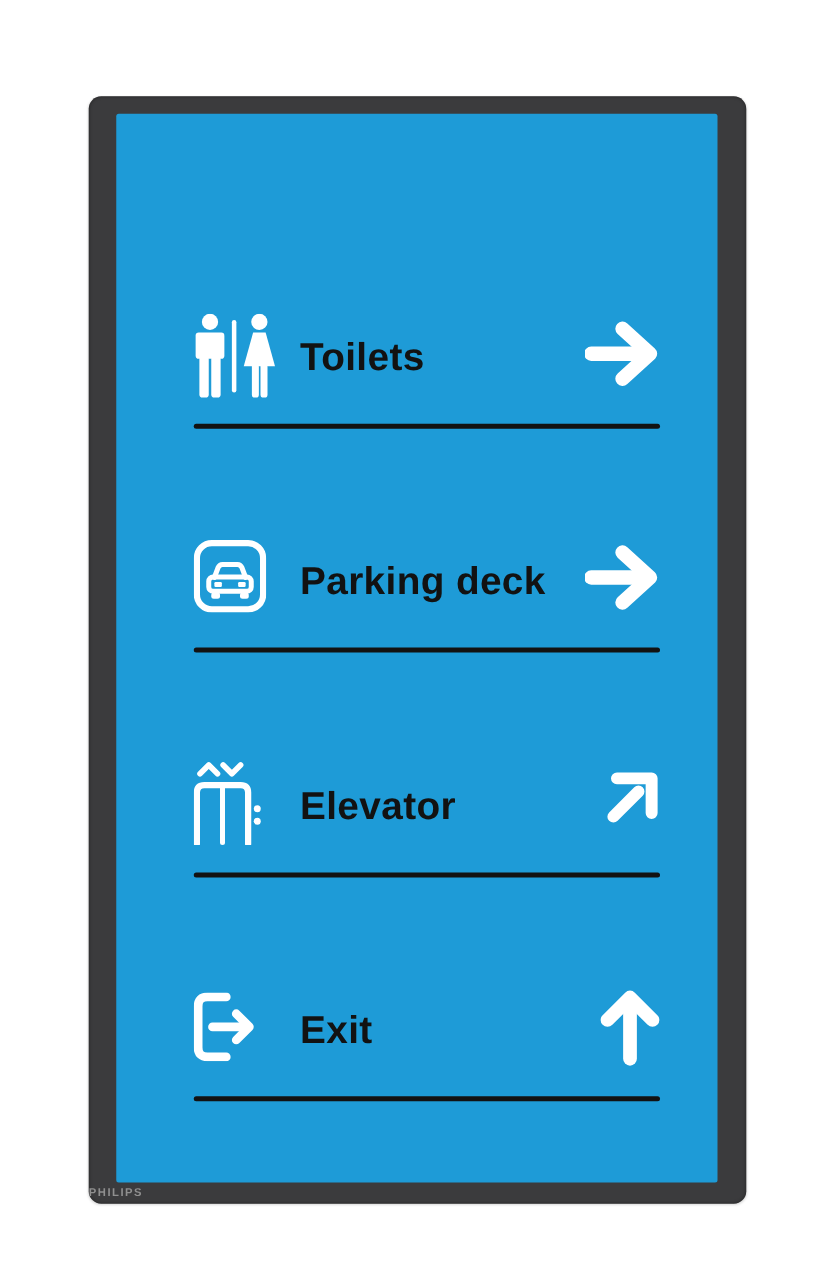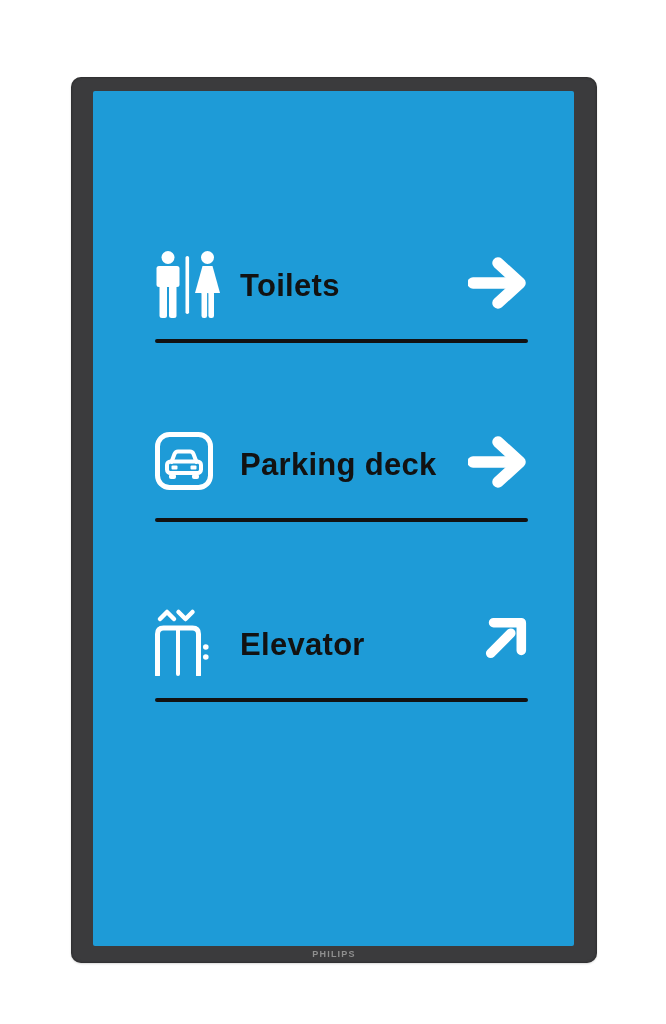--- a/index.html
+++ b/index.html
@@ -10,21 +10,21 @@
     position:absolute;left:71px;top:77px;width:526px;height:886px;
     background:var(--bezel,#3b3b3d);border-radius:10px;
     box-shadow:inset 0 0 3px rgba(0,0,0,.45), 0 1px 2px rgba(0,0,0,.15);
   }
   .screen{
     position:absolute;left:22px;top:14px;width:481px;height:855px;
     background:var(--screen-blue,#1e9bd7);border-radius:2px;
   }
   .brand{
     position:absolute;left:0;right:0;bottom:3px;height:12px;
-    text-align:center;color:var(--brand-gray,#8f8f8f);
+    text-align:left;color:var(--brand-gray,#8f8f8f);
     font-size:9px;font-weight:bold;letter-spacing:1.2px;line-height:12px;
   }
 
   .row{position:absolute;left:62px;width:373px;height:100px;}
   .row-toilets{top:152px;}
   .row-parking{top:331px;}
   .row-elevator{top:511px;}
   .row-exit{top:690px;}
 
   .divider{position:absolute;left:0;right:0;bottom:0;height:4px;
@@ -119,17 +119,36 @@
           <div class="arrow-box">
             <svg width="60" height="54" viewBox="0 0 60 54" fill="none" stroke="#ffffff" stroke-width="11.5" stroke-linecap="round" stroke-linejoin="round">
               <path d="M5 27 H45"></path>
                 <path d="M30 7 L52 27 L30 47"></path>
             </svg>
           </div>
         </div>
         <div class="divider"></div>
       </div>
 
+      <div class="row row-exit">
+        <div class="content">
+          <div class="icon-box">
+            <svg width="56" height="55" viewBox="0 0 56 55" fill="none" stroke="#ffffff" stroke-width="7" stroke-linecap="round" stroke-linejoin="round">
+              <path d="M26 3.5 H11 Q3.5 3.5 3.5 11 V44 Q3.5 51.5 11 51.5 H26"></path>
+              <path d="M15 27.5 H43"></path>
+              <path d="M34 17 L44.5 27.5 L34 38"></path>
+            </svg>
+          </div>
+          <div class="label">Exit</div>
+          <div class="arrow-box">
+            <svg width="48" height="62" viewBox="0 0 48 62" fill="none" stroke="#ffffff" stroke-width="11" stroke-linecap="round" stroke-linejoin="round">
+              <path d="M24 56 V14"></path>
+                <path d="M6 25 L24 7 L42 25"></path>
+            </svg>
+          </div>
+        </div>
+        <div class="divider"></div>
+      </div>
 
     </div>
     <div class="brand">PHILIPS</div>
   </div>
 </div>
 
 </body></html>

